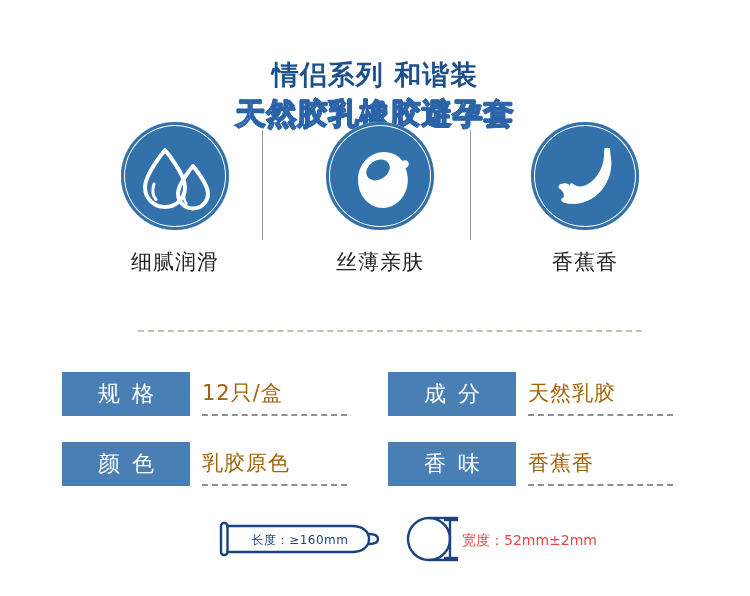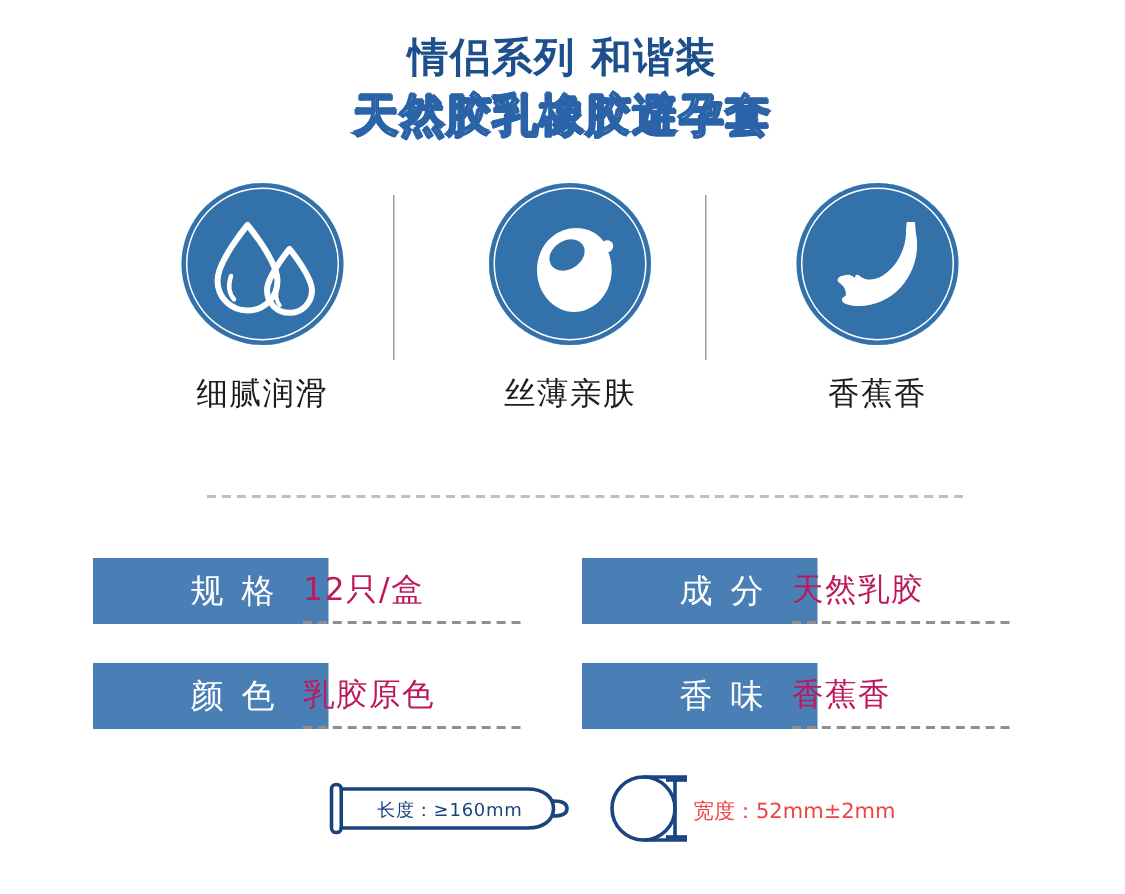--- a/index.html
+++ b/index.html
@@ -11,20 +11,21 @@
     position:relative;
   }
   .page{position:relative;width:750px;height:596px;}
 
   
   .title-block{position:absolute;left:0;top:22px;width:750px;text-align:center;}
   .title-line1{
     font-size:27px;font-weight:bold;color:#1c4f8c;
     letter-spacing:1px;line-height:34px;
     font-family:"DejaVu Sans","Liberation Sans",sans-serif;
+    margin-top:36px;
   }
   .title-line2{
     font-size:30px;line-height:40px;margin-top:2px;
     letter-spacing:1px;
     color:#ffffff;
     -webkit-text-stroke:1.1px #2b63a8;
     text-shadow:
       -1px 0 #2b63a8, 1px 0 #2b63a8, 0 -1px #2b63a8, 0 1px #2b63a8;
     font-family:"DejaVu Sans","Liberation Sans",sans-serif;
     font-weight:bold;
@@ -60,26 +61,25 @@
 
   
   .specs{position:absolute;left:0;top:372px;width:750px;}
   .spec-row{position:absolute;height:44px;}
   .spec-label{
     width:128px;height:44px;background:#4a7fb5;
     color:#ffffff;font-size:22px;
     display:flex;align-items:center;justify-content:center;
     letter-spacing:12px;text-indent:12px;
     font-family:"DejaVu Sans","Liberation Sans",sans-serif;
-    padding-left:29px;
   }
   .spec-value{
     position:absolute;left:140px;top:0;width:145px;height:44px;
     display:flex;align-items:center;
-    font-size:21px;color:#be185d;letter-spacing:1px;
+    font-size:21px;color:#a16207;letter-spacing:1px;
     border-bottom:2px dashed #8f8f8f;
     box-sizing:border-box;
     font-family:"DejaVu Sans","Liberation Sans",sans-serif;
   }
 
   
   .size-row{position:absolute;left:0;top:516px;width:750px;height:60px;}
   .size-label{position:absolute;left:62px;top:0;}
   .dia-len{position:absolute;left:212px;top:1px;}
   .dia-wid{position:absolute;left:400px;top:0px;}

